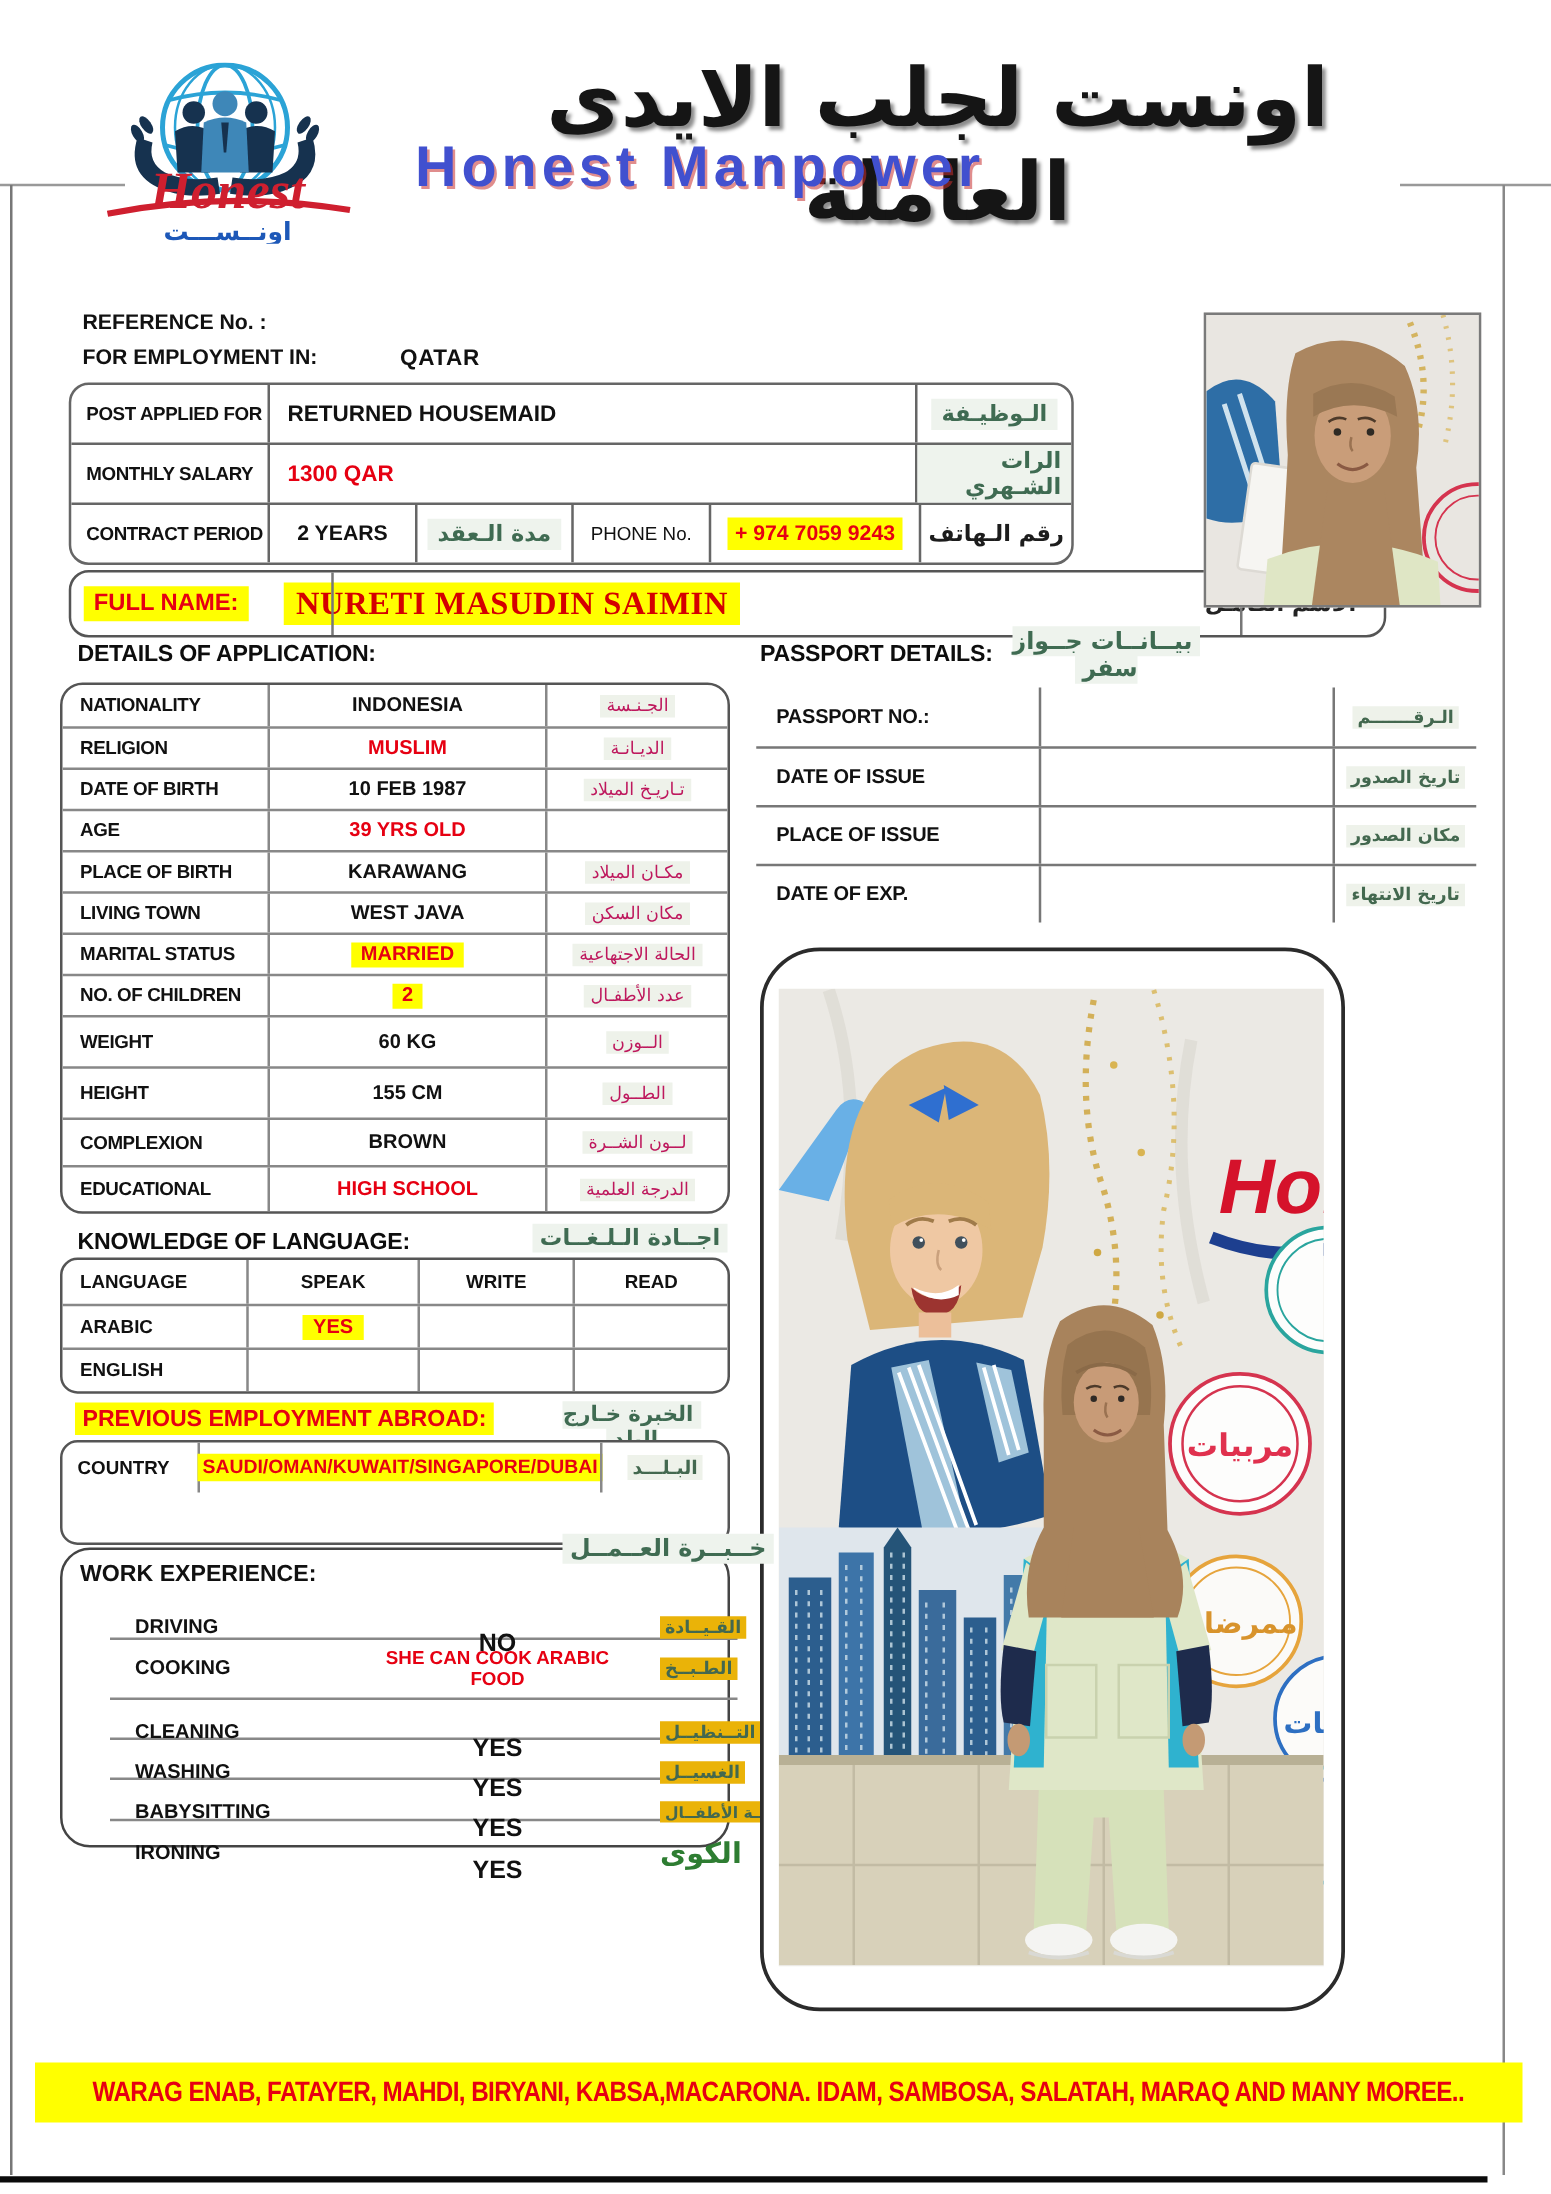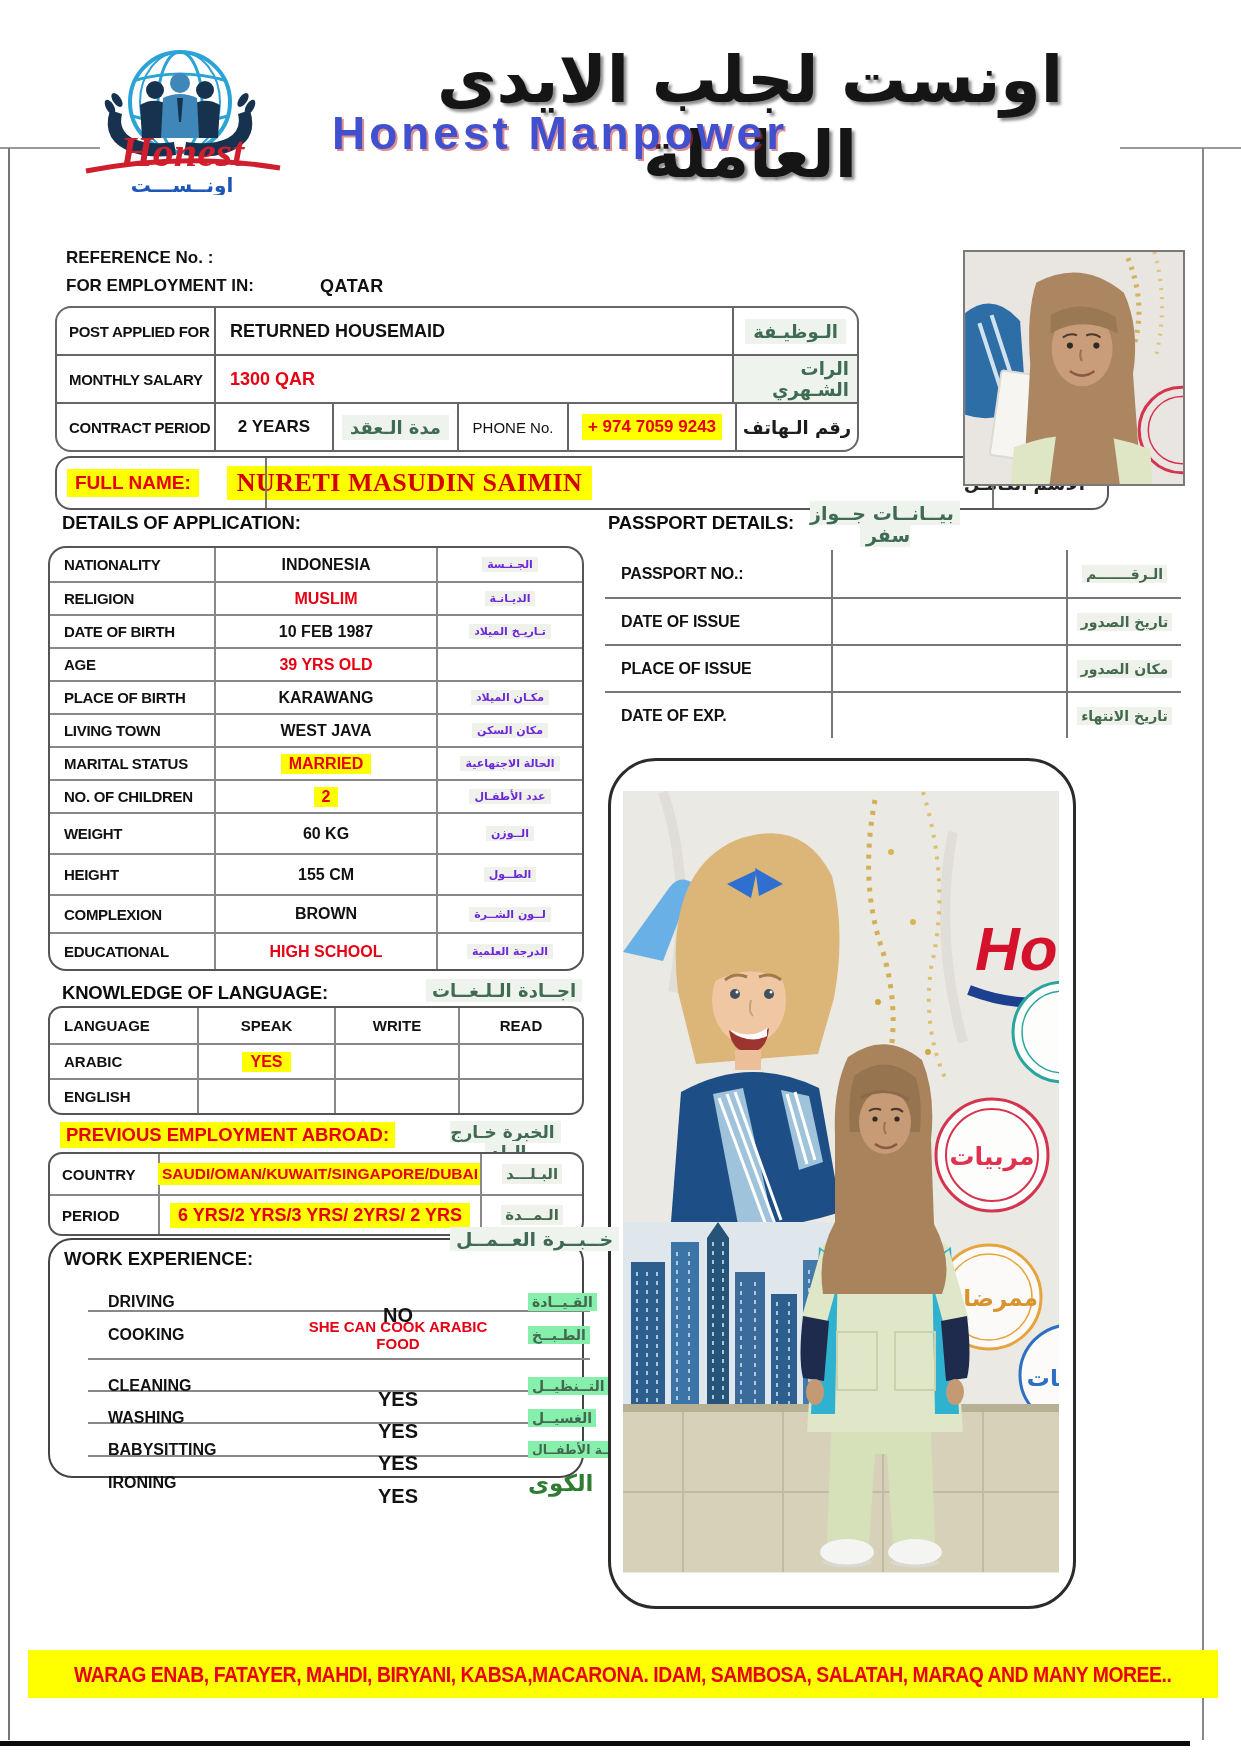--- a/index.html
+++ b/index.html
@@ -71,21 +71,21 @@
       display:grid;grid-template-rows:33px 33px 33px 33px 33px 33px 33px 33px 41px 41px 38px 37px;}
   .drow{display:grid;grid-template-columns:164px 222px 146px;}
   .drow + .drow{border-top:2px solid #888;}
   .drow>div{display:flex;align-items:center;height:100%;}
   .drow>div+div{border-left:2px solid #888;}
   .dl{padding-left:14px;font-weight:bold;font-size:15px;letter-spacing:-.3px;}
   .dv{justify-content:center;font-weight:bold;font-size:16px;}
   .dv.red{color:#e60012;}
   .dv .hl{background:#ffff00;padding:1px 8px;}
   .dar{justify-content:center;}
-  .dar span{background:#eef2ea;color:#6d28d9;font-weight:bold;font-size:11px;padding:1px 5px;white-space:nowrap;}
+  .dar span{background:#eef2ea;color:#be185d;font-weight:normal;font-size:14px;padding:1px 5px;white-space:nowrap;}
 
   
   .ptable{position:absolute;left:605px;top:550px;width:576px;
       display:grid;grid-template-rows:47px 47px 47px 47px;}
   .prow{display:grid;grid-template-columns:226px 235px 1fr;}
   .prow + .prow{border-top:2px solid #777;}
   .prow>div{display:flex;align-items:center;height:100%;}
   .prow>div+div{border-left:2px solid #777;}
   .pl{padding-left:16px;font-weight:bold;font-size:16px;letter-spacing:-.2px;}
   .par{justify-content:center;}
@@ -129,21 +129,21 @@
   .w-title{position:absolute;left:14px;top:8px;font-weight:bold;font-size:18.5px;}
   .w-title-ar{position:absolute;left:450px;top:1228px;z-index:3;font-size:19px;}
   .wrows{position:absolute;left:16px;top:36px;width:100%;}
   .wrow{display:grid;grid-template-columns:180px 260px 1fr;align-items:center;margin:0 8px 0 22px;}
   .wrow.sep{border-bottom:2px solid #888;}
   .wl{padding-left:20px;font-weight:bold;font-size:16px;}
   .wv{text-align:center;font-weight:bold;font-size:20px;margin-top:28px;}
   .wv.red2{color:#e60012;font-size:15px;line-height:1.15;max-width:212px;margin:0 auto;}
   .war{text-align:center;color:#43684f;font-weight:bold;font-size:14px;
        font-family:"DejaVu Sans",sans-serif;direction:rtl;white-space:nowrap;}
-  .war .bg{background:#86efac;padding:1px 4px;}
+  .war .bg{background:#eab308;padding:1px 4px;}
   .war.big{color:#2e7d32;font-size:23px;}
   .war.small{font-size:12.5px;}
 
   
   .photo-big{position:absolute;left:608px;top:758px;width:462px;height:845px;border:3px solid #2b2b2b;
       border-radius:48px;background:#fff;z-index:2;}
   .photo-big .inner{position:absolute;left:12px;top:30px;width:436px;height:782px;overflow:hidden;background:#ebe9e4;}
   .photo-big svg{display:block;width:100%;height:100%;}
 
   
@@ -416,29 +416,20 @@
   <div class="prev-title-ar ar"><span class="gr-ar">الخبرة خـارج البلد</span></div>
 
   <div class="ctable">
     <div class="crow">
       <div class="cl">COUNTRY</div>
       <div class="cv">
           <span class="country">SAUDI/OMAN/KUWAIT/SINGAPORE/DUBAI</span>
         </div>
       <div class="car ar">
           <span>البـلـــد</span>
-        </div>
-    </div>
-    <div class="crow">
-      <div class="cl">PERIOD</div>
-      <div class="cv">
-          <span class="period">6 YRS/2 YRS/3 YRS/ 2YRS/ 2 YRS</span>
-        </div>
-      <div class="car ar">
-          <span>الـمــدة</span>
         </div>
     </div>
   </div>
 
   <div class="w-title-ar ar"><span class="gr-ar">خــبــرة العــمــل</span></div>
   <div class="wbox">
     <div class="w-title">WORK EXPERIENCE:</div>
     <div class="wrows">
       <div class="wrow sep" style="height:34px;">
         <div class="wl">DRIVING</div>

